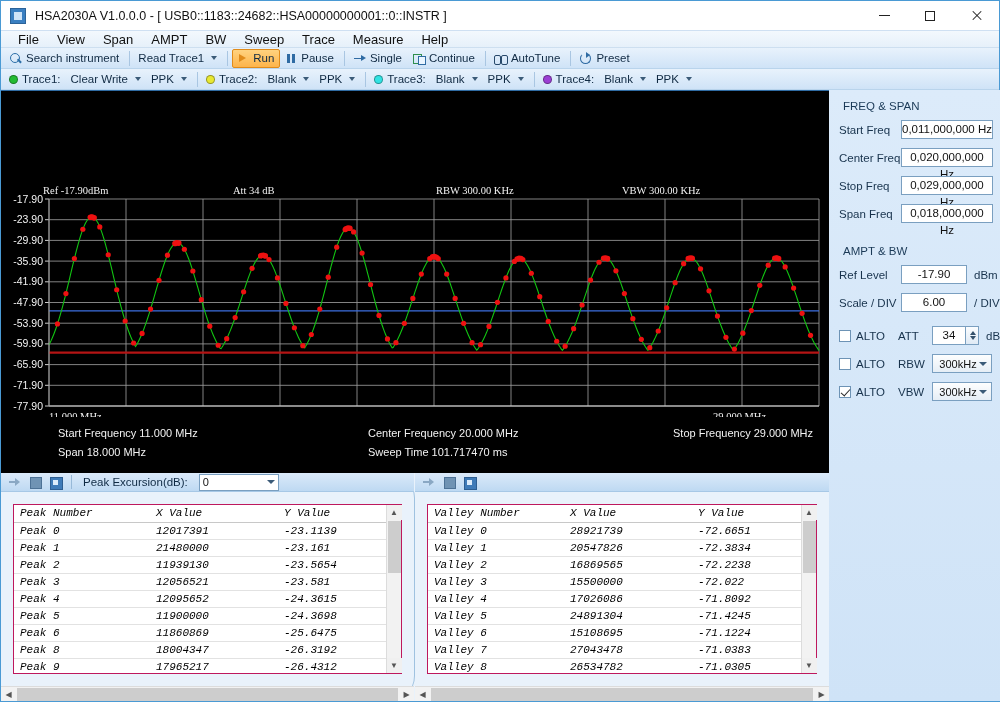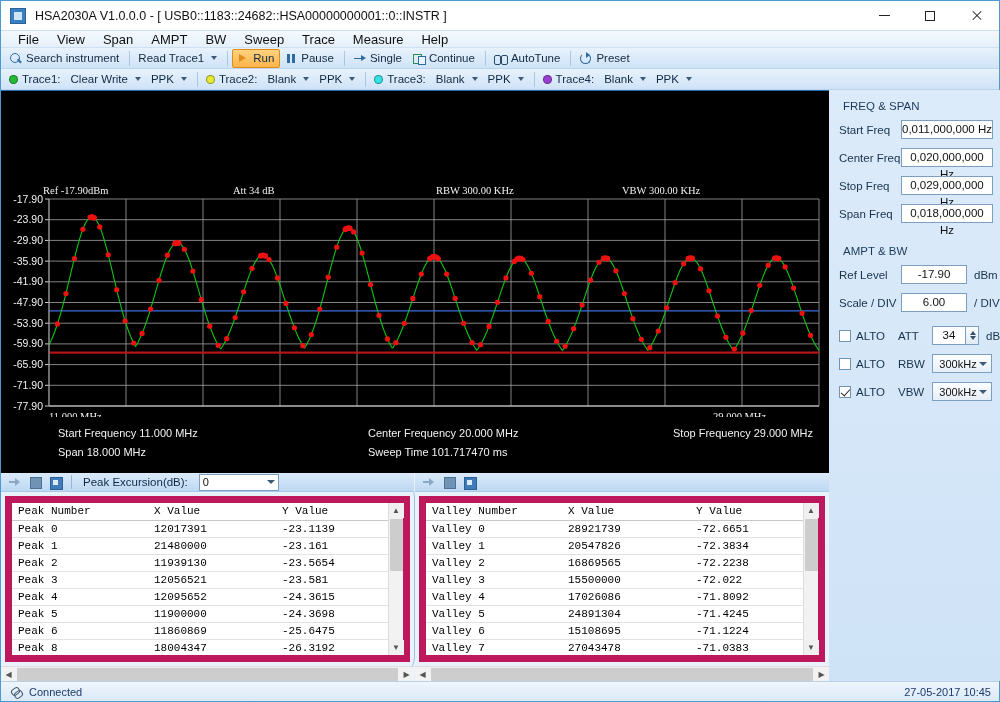--- a/index.html
+++ b/index.html
@@ -231,21 +231,21 @@
   .tico-save::after{
     content:""; position:absolute; left:4px; top:4px; width:5px;height:5px; background:#dcecfb;
   }
   .tb-vsep { width:1px;height:14px;background:#97b9d8; margin:0 2px; }
   .pe-label { font-size:11.5px; color:#0f2a44; margin-left:2px; }
   .pe-combo {
     width:80px;height:17px;background:#fff;border:1px solid #7a9fc0;
     display:flex;align-items:center;justify-content:space-between;padding:0 3px;
     font-size:11px;color:#111; margin-left:4px;
   }
-  .grid-area { flex:1; display:flex; min-height:0; background:#fff; border:7px solid #be185d; margin:4px; }
+  .grid-area { flex:1; display:flex; min-height:0; background:#fff; border:1px solid #be185d; margin:12px;font-style:italic; }
   .grid-scroll { flex:1; overflow:hidden; position:relative; background:#fff; }
   table.datatable { border-collapse:collapse; width:100%; font-family:"Liberation Mono", monospace; }
   table.datatable th, table.datatable td {
     font-size:11px; color:#000; text-align:left; font-weight:normal;
     padding:1.5px 0 1.5px 6px; border-bottom:1px solid #e2e2e2; white-space:nowrap;
     height:17px;
   }
   table.datatable th { border-bottom:1px solid #c8c8c8; }
   table.datatable td.c0, table.datatable th.c0 { width:136px; }
   table.datatable td.c1, table.datatable th.c1 { width:128px; }
@@ -839,20 +839,14 @@
           <div class="smalllabel">VBW</div>
           <div class="combo">
             <span class="cv">300kHz</span>
             <span class="chev"></span>
           </div>
         </div>
       </div>
     </div>
   </div>
 
-  <div class="statusbar">
-    <span class="status-plug"></span>
-    <span>Connected</span>
-    <span class="status-spacer"></span>
-    <span>27-05-2017  10:45</span>
-  </div>
 
 </div>
 
 </body></html>

